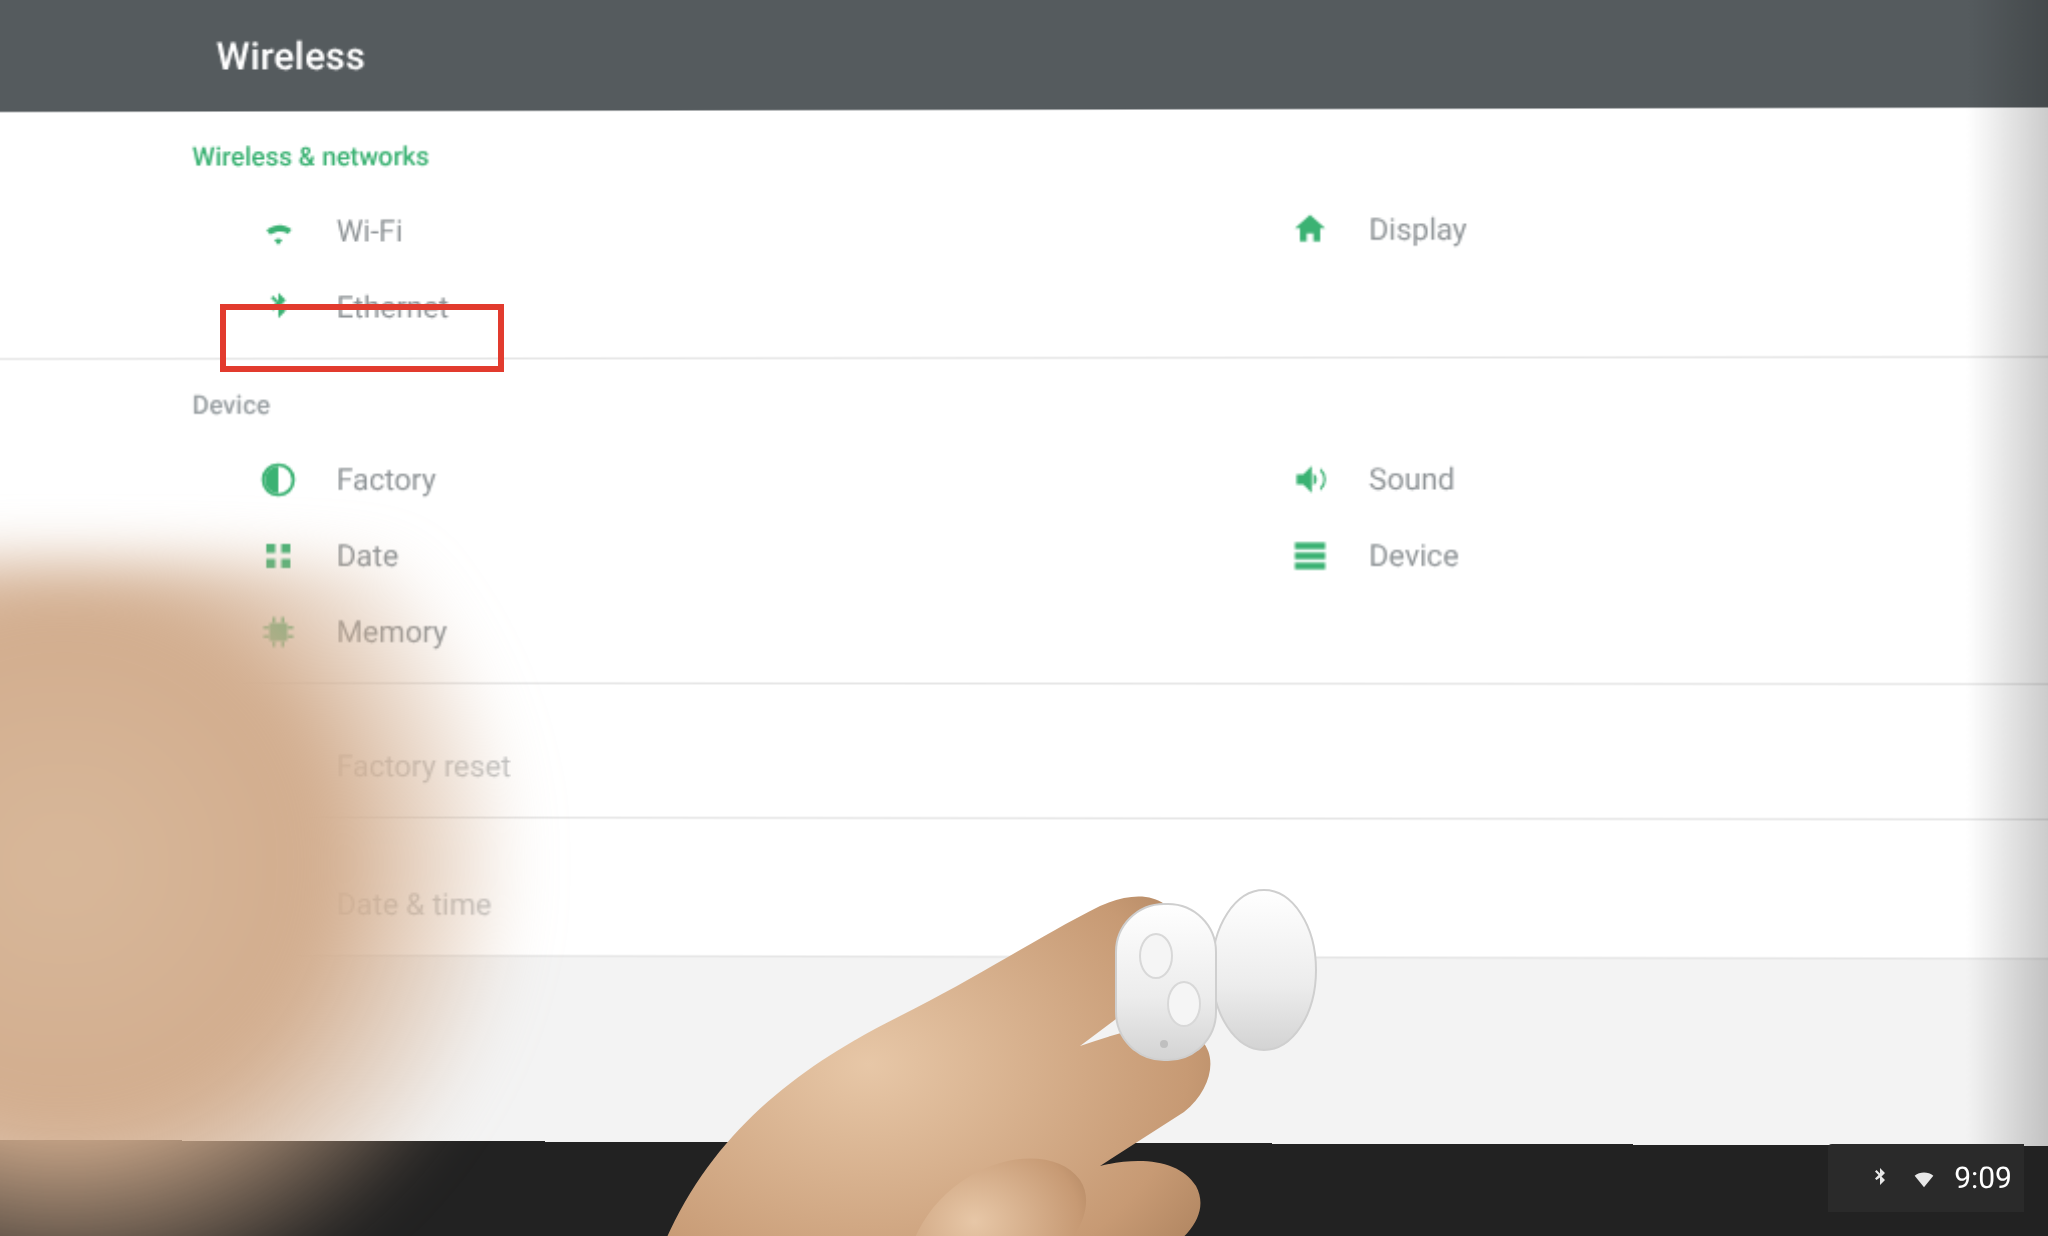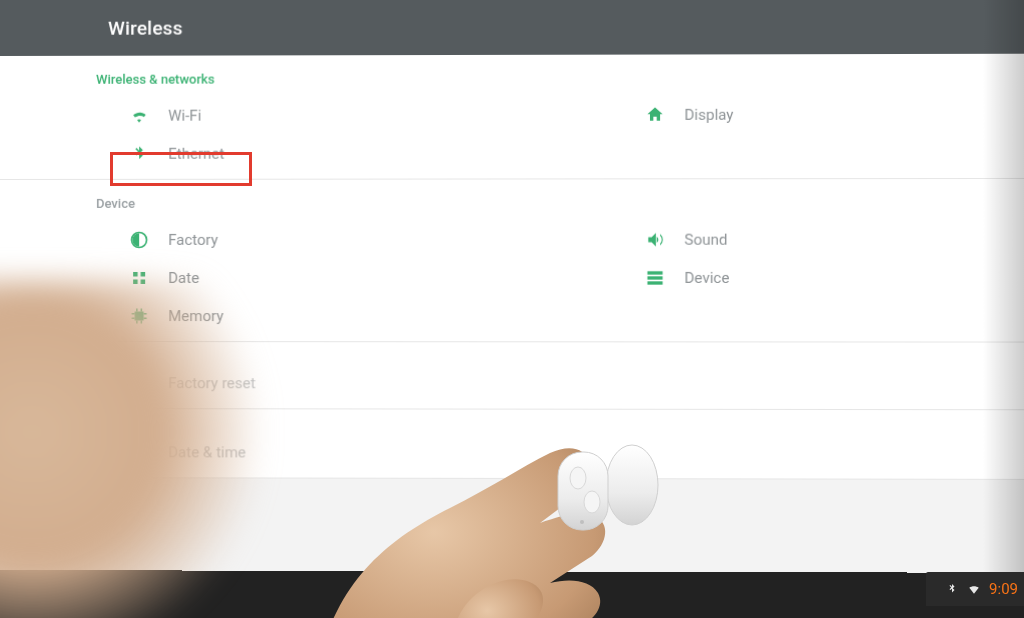--- a/index.html
+++ b/index.html
@@ -68,26 +68,26 @@
     left: 110px;
     top: 152px;
     width: 142px;
     height: 34px;
     border: 3px solid #e23b2e;
     pointer-events: none;
   }
   
   .statusbar {
     position: absolute;
-    right: 0;
+    right: 12px;
     bottom: 12px;
     height: 34px;
     width: 98px;
     background: #2a2a2a;
-    color: #f97316;
+    color: #ffffff;
     display: flex;
     align-items: center;
     justify-content: flex-end;
     gap: 8px;
     padding-right: 6px;
     font-size: 15px;
     border-top-left-radius: 2px;
   }
   .statusbar .sb-ico { width:14px; height:14px; display:flex; align-items:center; justify-content:center; }
   

